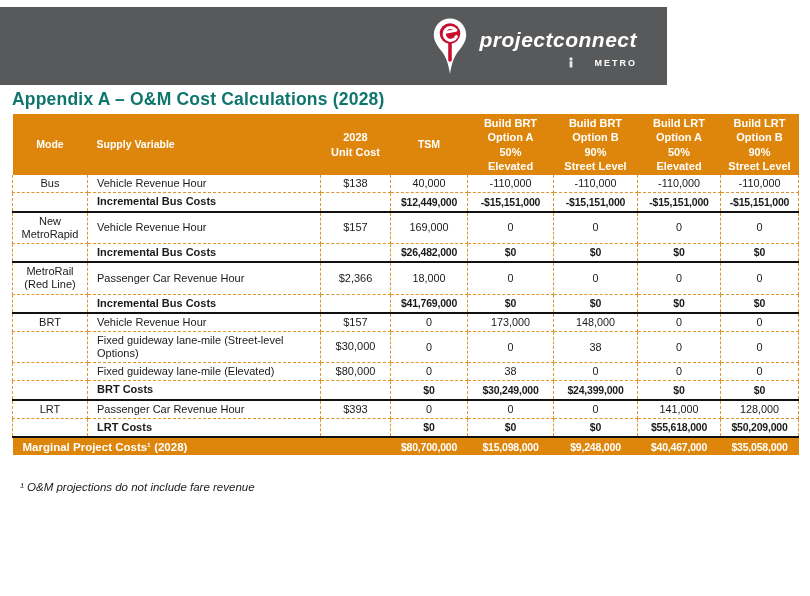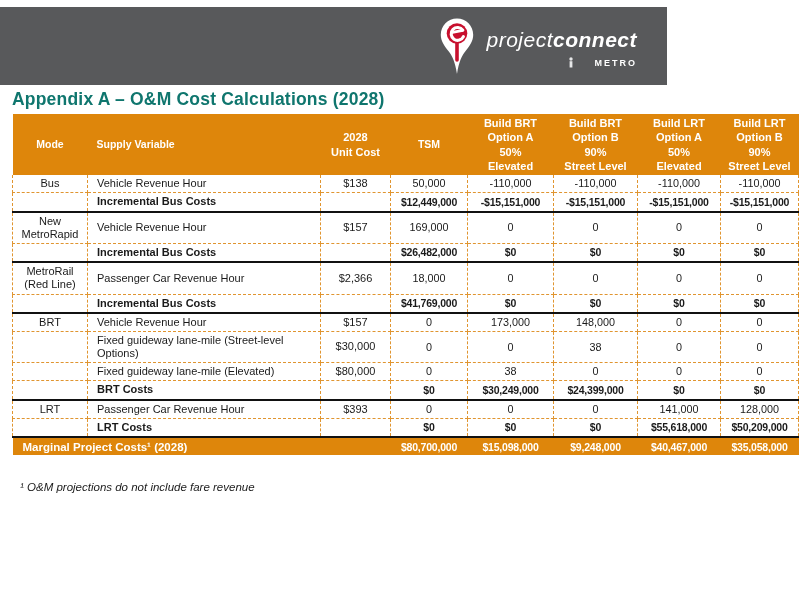--- a/index.html
+++ b/index.html
@@ -14,21 +14,21 @@
     position: absolute; left: 0; top: 7px;
     width: 667px; height: 78px;
     background: #58595B;
   }
   .logo {
     position: absolute; top: 10px; right: 30px;
     display: flex; align-items: flex-start; gap: 11px;
   }
   .logo-textcol { display: flex; flex-direction: column; align-items: flex-end; padding-top: 12px; }
   .logo-word { color: #ffffff; font-size: 21px; font-style: italic; letter-spacing: .5px; line-height: 1; }
-  .logo-word .light { font-weight: normal; margin-top: 28px; }
+  .logo-word .light { font-weight: bold; margin-top: 28px; }
   .logo-word .bold { font-weight: bold; }
   .metro-row { display: flex; align-items: center; gap: 20px; margin-top: 4px; }
   .metro-row .metro-label { color: #ffffff; font-size: 9px; font-weight: bold; letter-spacing: 2px; }
   .page-title {
     position: absolute; left: 12px; top: 89px;
     color: #0f766e; font-size: 17.5px; font-weight: bold; letter-spacing: .2px;
     white-space: nowrap;
   }
   table.cost-table {
     position: absolute; left: 12px; top: 114px;
@@ -133,21 +133,21 @@
 Option B
 90%
 Street Level</th>
     </tr>
   </thead>
   <tbody>
       <tr>
         <td class="mode">Bus</td>
         <td class="variable">Vehicle Revenue Hour</td>
         <td class="unit">$138</td>
-        <td class="val">50,000</td>
+        <td class="val">40,000</td>
         <td class="val">-110,000</td>
         <td class="val">-110,000</td>
         <td class="val">-110,000</td>
         <td class="val">-110,000</td>
       </tr>
       <tr class="bold">
         <td class="mode"></td>
         <td class="variable">Incremental Bus Costs</td>
         <td class="unit"></td>
         <td class="val">$12,449,000</td>

